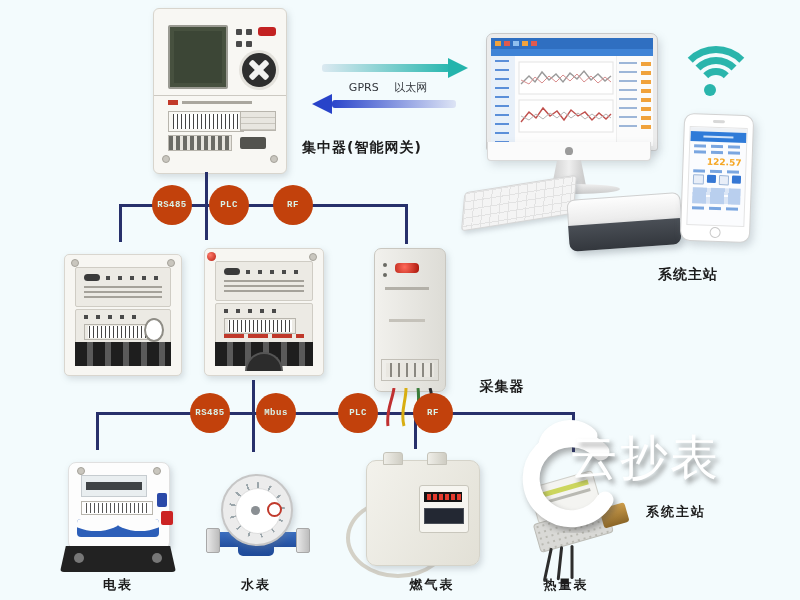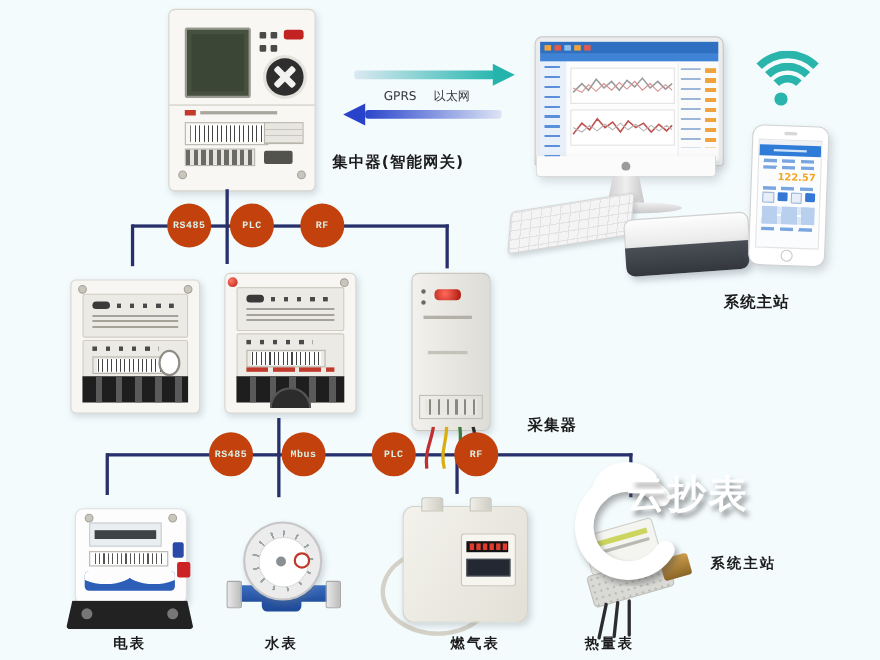--- a/index.html
+++ b/index.html
@@ -162,21 +162,21 @@
   .gm-loop{left:346px;top:498px;width:96px;height:72px;border:4px solid #d4d1c7;border-radius:50%;z-index:1;}
   .hmeter{left:522px;top:468px;width:110px;height:110px;transform:rotate(-16deg);z-index:1;}
   .hm-head{left:18px;top:8px;width:64px;height:36px;background:#f4f4f1;border:1px solid #cfcfc9;border-radius:4px;}
   .hm-strip{left:4px;top:7px;width:54px;height:5px;background:#ccd65e;}
   .hm-strip2{left:4px;top:16px;width:54px;height:3px;background:#b9b9b2;}
   .hm-body{left:12px;top:44px;width:74px;height:28px;background:#d9d9d6;border:1px solid #bcbcb6;border-radius:4px;
       background-image:radial-gradient(#b9b9b2 1px,transparent 1px);background-size:6px 6px;}
   .hm-valve{left:80px;top:48px;width:26px;height:20px;background:linear-gradient(#cf9f4c,#8a6527);border-radius:3px;}
   .hm-cable{position:absolute;width:3px;height:34px;background:#2d2d2d;border-radius:2px;}
   
-  .wmk-cn{left:570px;top:426px;font-size:35px;font-weight:700;color:#fff;letter-spacing:2px;
+  .wmk-cn{left:570px;top:426px;font-size:48px;font-weight:400;color:#fff;letter-spacing:2px;
       text-shadow:3px 4px 5px rgba(70,70,70,.55);z-index:6;white-space:nowrap;}
   .wmk-en{left:578px;top:480px;font-size:21px;font-weight:800;color:#f1f1f1;letter-spacing:2px;
       text-shadow:2px 3px 4px rgba(70,70,70,.5);z-index:6;}
   .wmk-cloud{left:505px;top:418px;z-index:5;}
   .lbl-metering{left:676px;top:503px;font-size:13px;font-weight:600;color:#1c1c1c;letter-spacing:2px;z-index:6;
       transform:translateX(-50%);position:absolute;white-space:nowrap;}
 </style>
 </head>
 <body>
 
@@ -405,15 +405,15 @@
       <path d="M96,34 A40,40 0 1 0 100,82"></path>
       <path d="M42,26 A24,20 0 0 1 84,18"></path>
     </g>
   </svg>
   <div class="abs wmk-cn">云抄表</div>
   <div class="lbl-metering">系统主站</div>
 
   <div class="cap" style="left:118px;top:576px;">电表</div>
   <div class="cap" style="left:256px;top:576px;">水表</div>
   <div class="cap" style="left:432px;top:576px;">燃气表</div>
-  <div class="cap" style="left:554px;top:576px;">热量表</div>
+  <div class="cap" style="left:566px;top:576px;">热量表</div>
 
 </div>
 
 </body></html>

